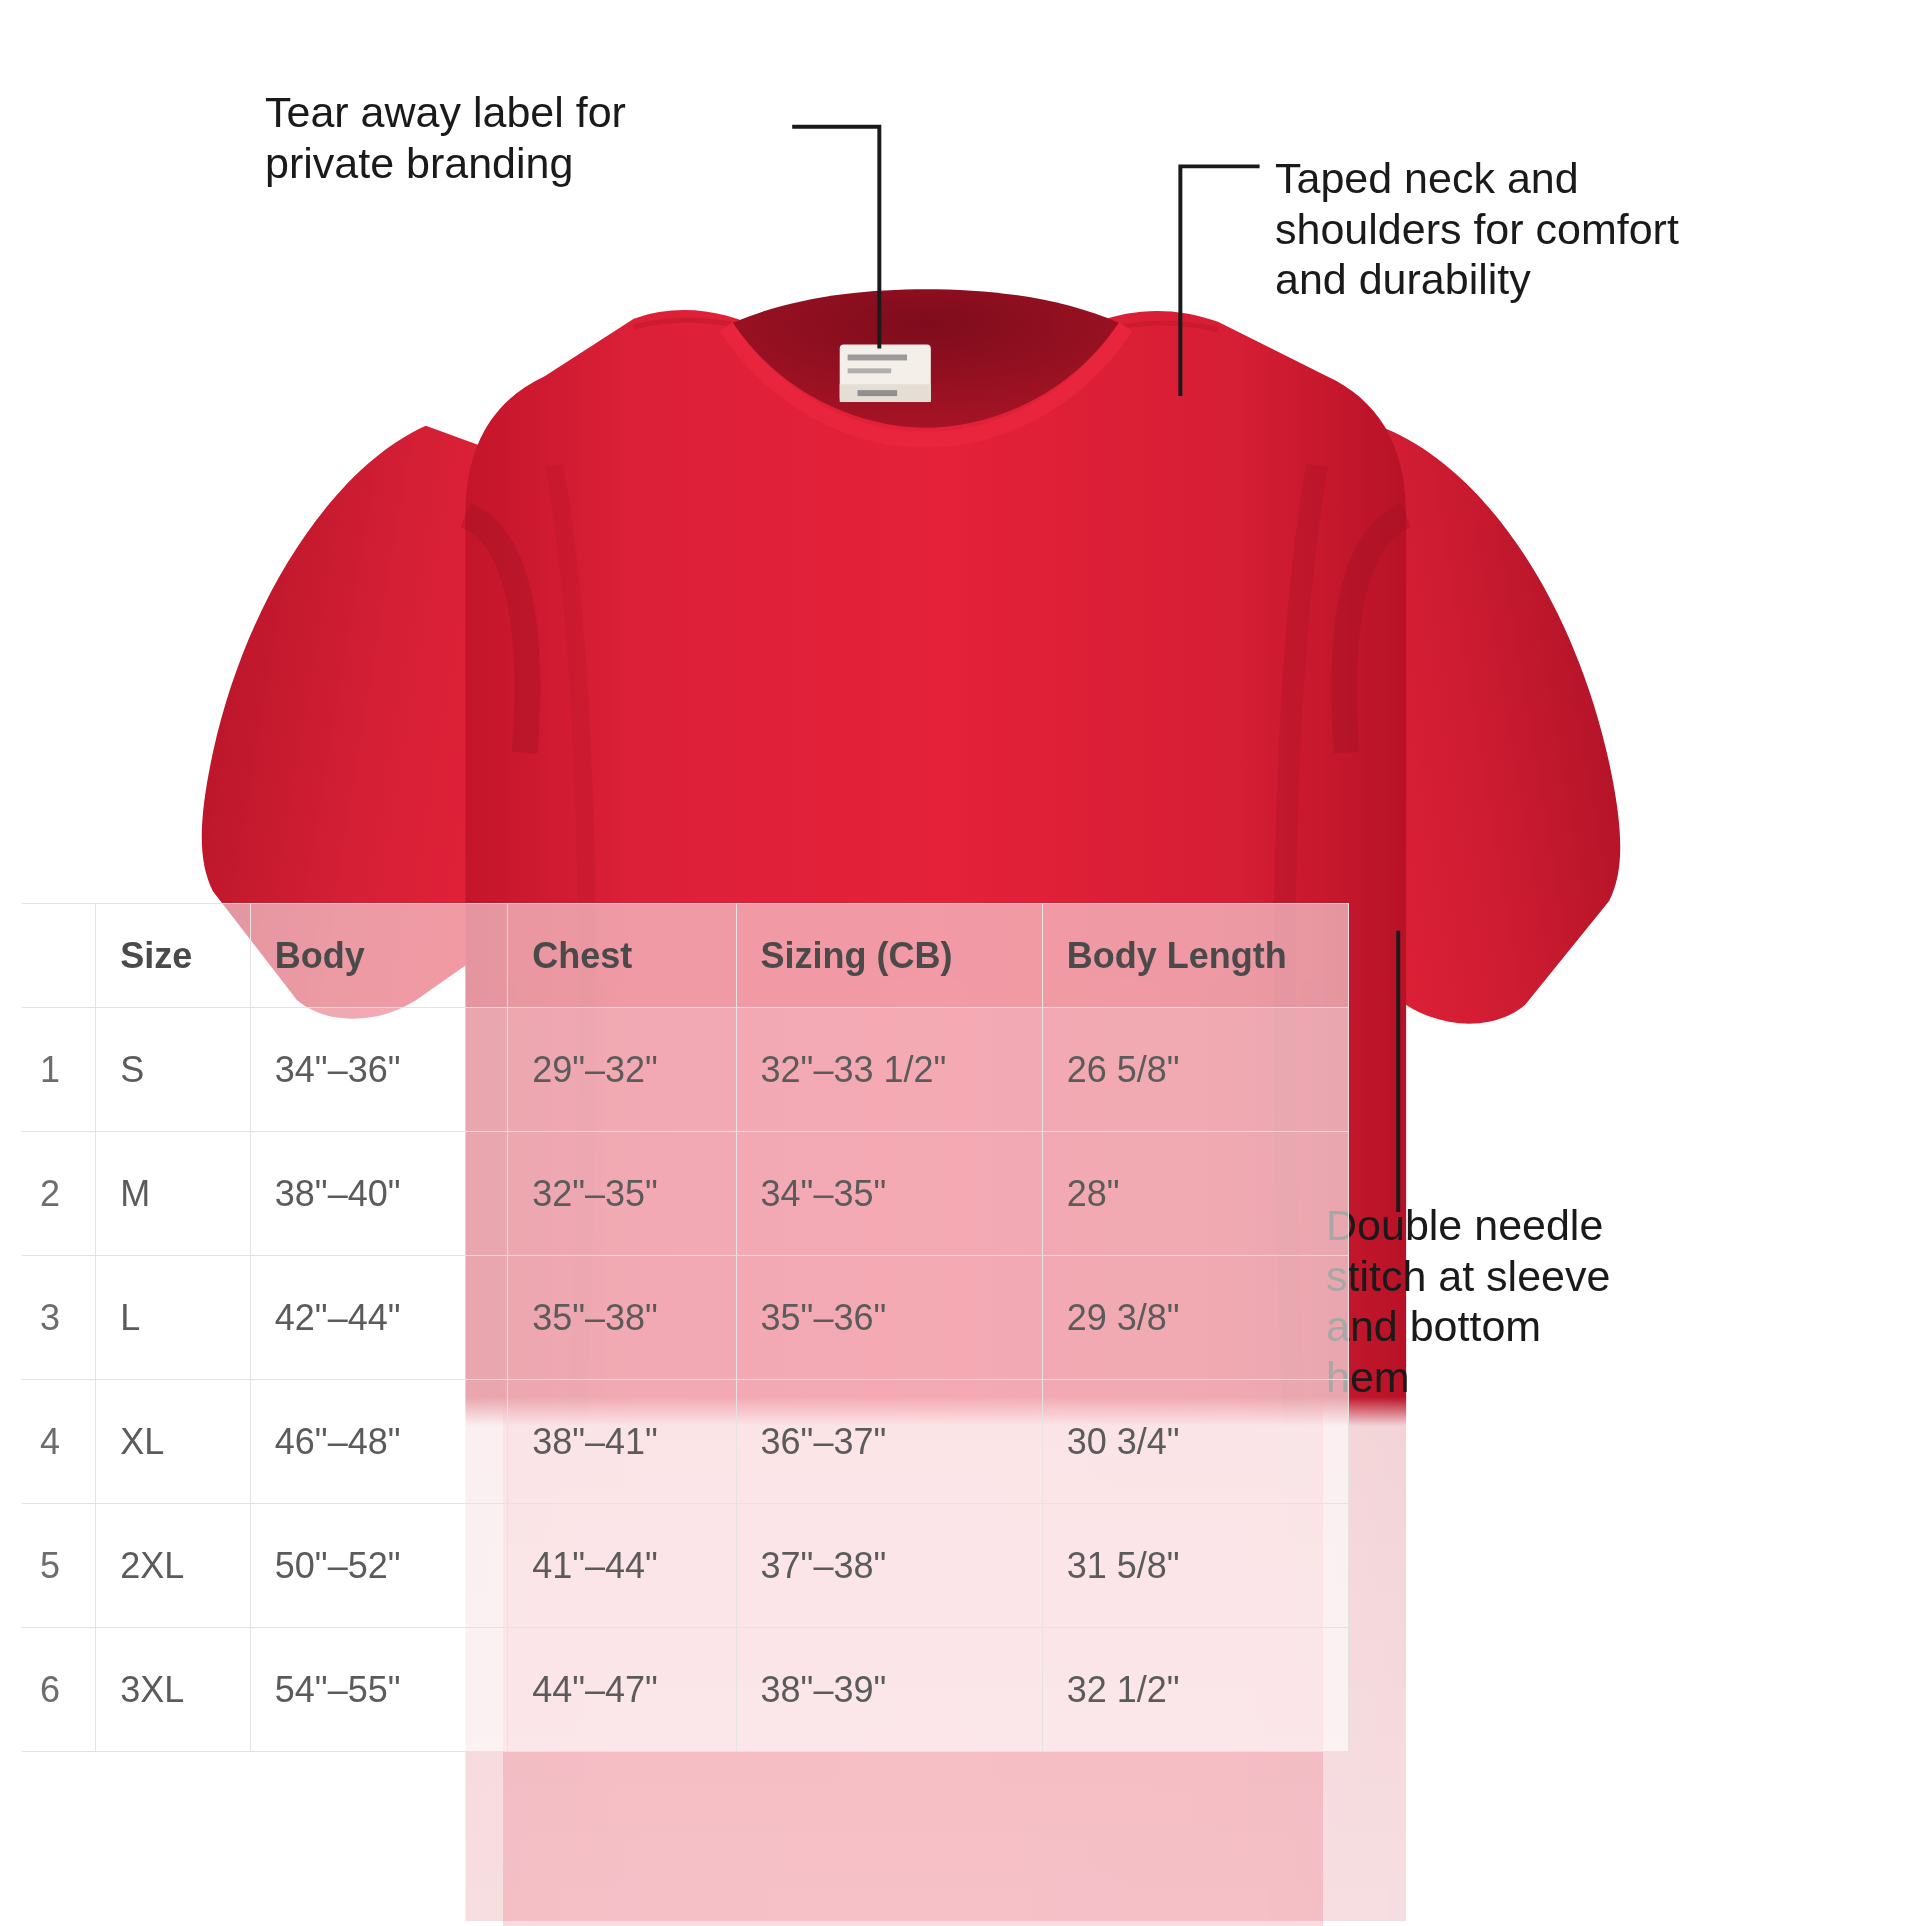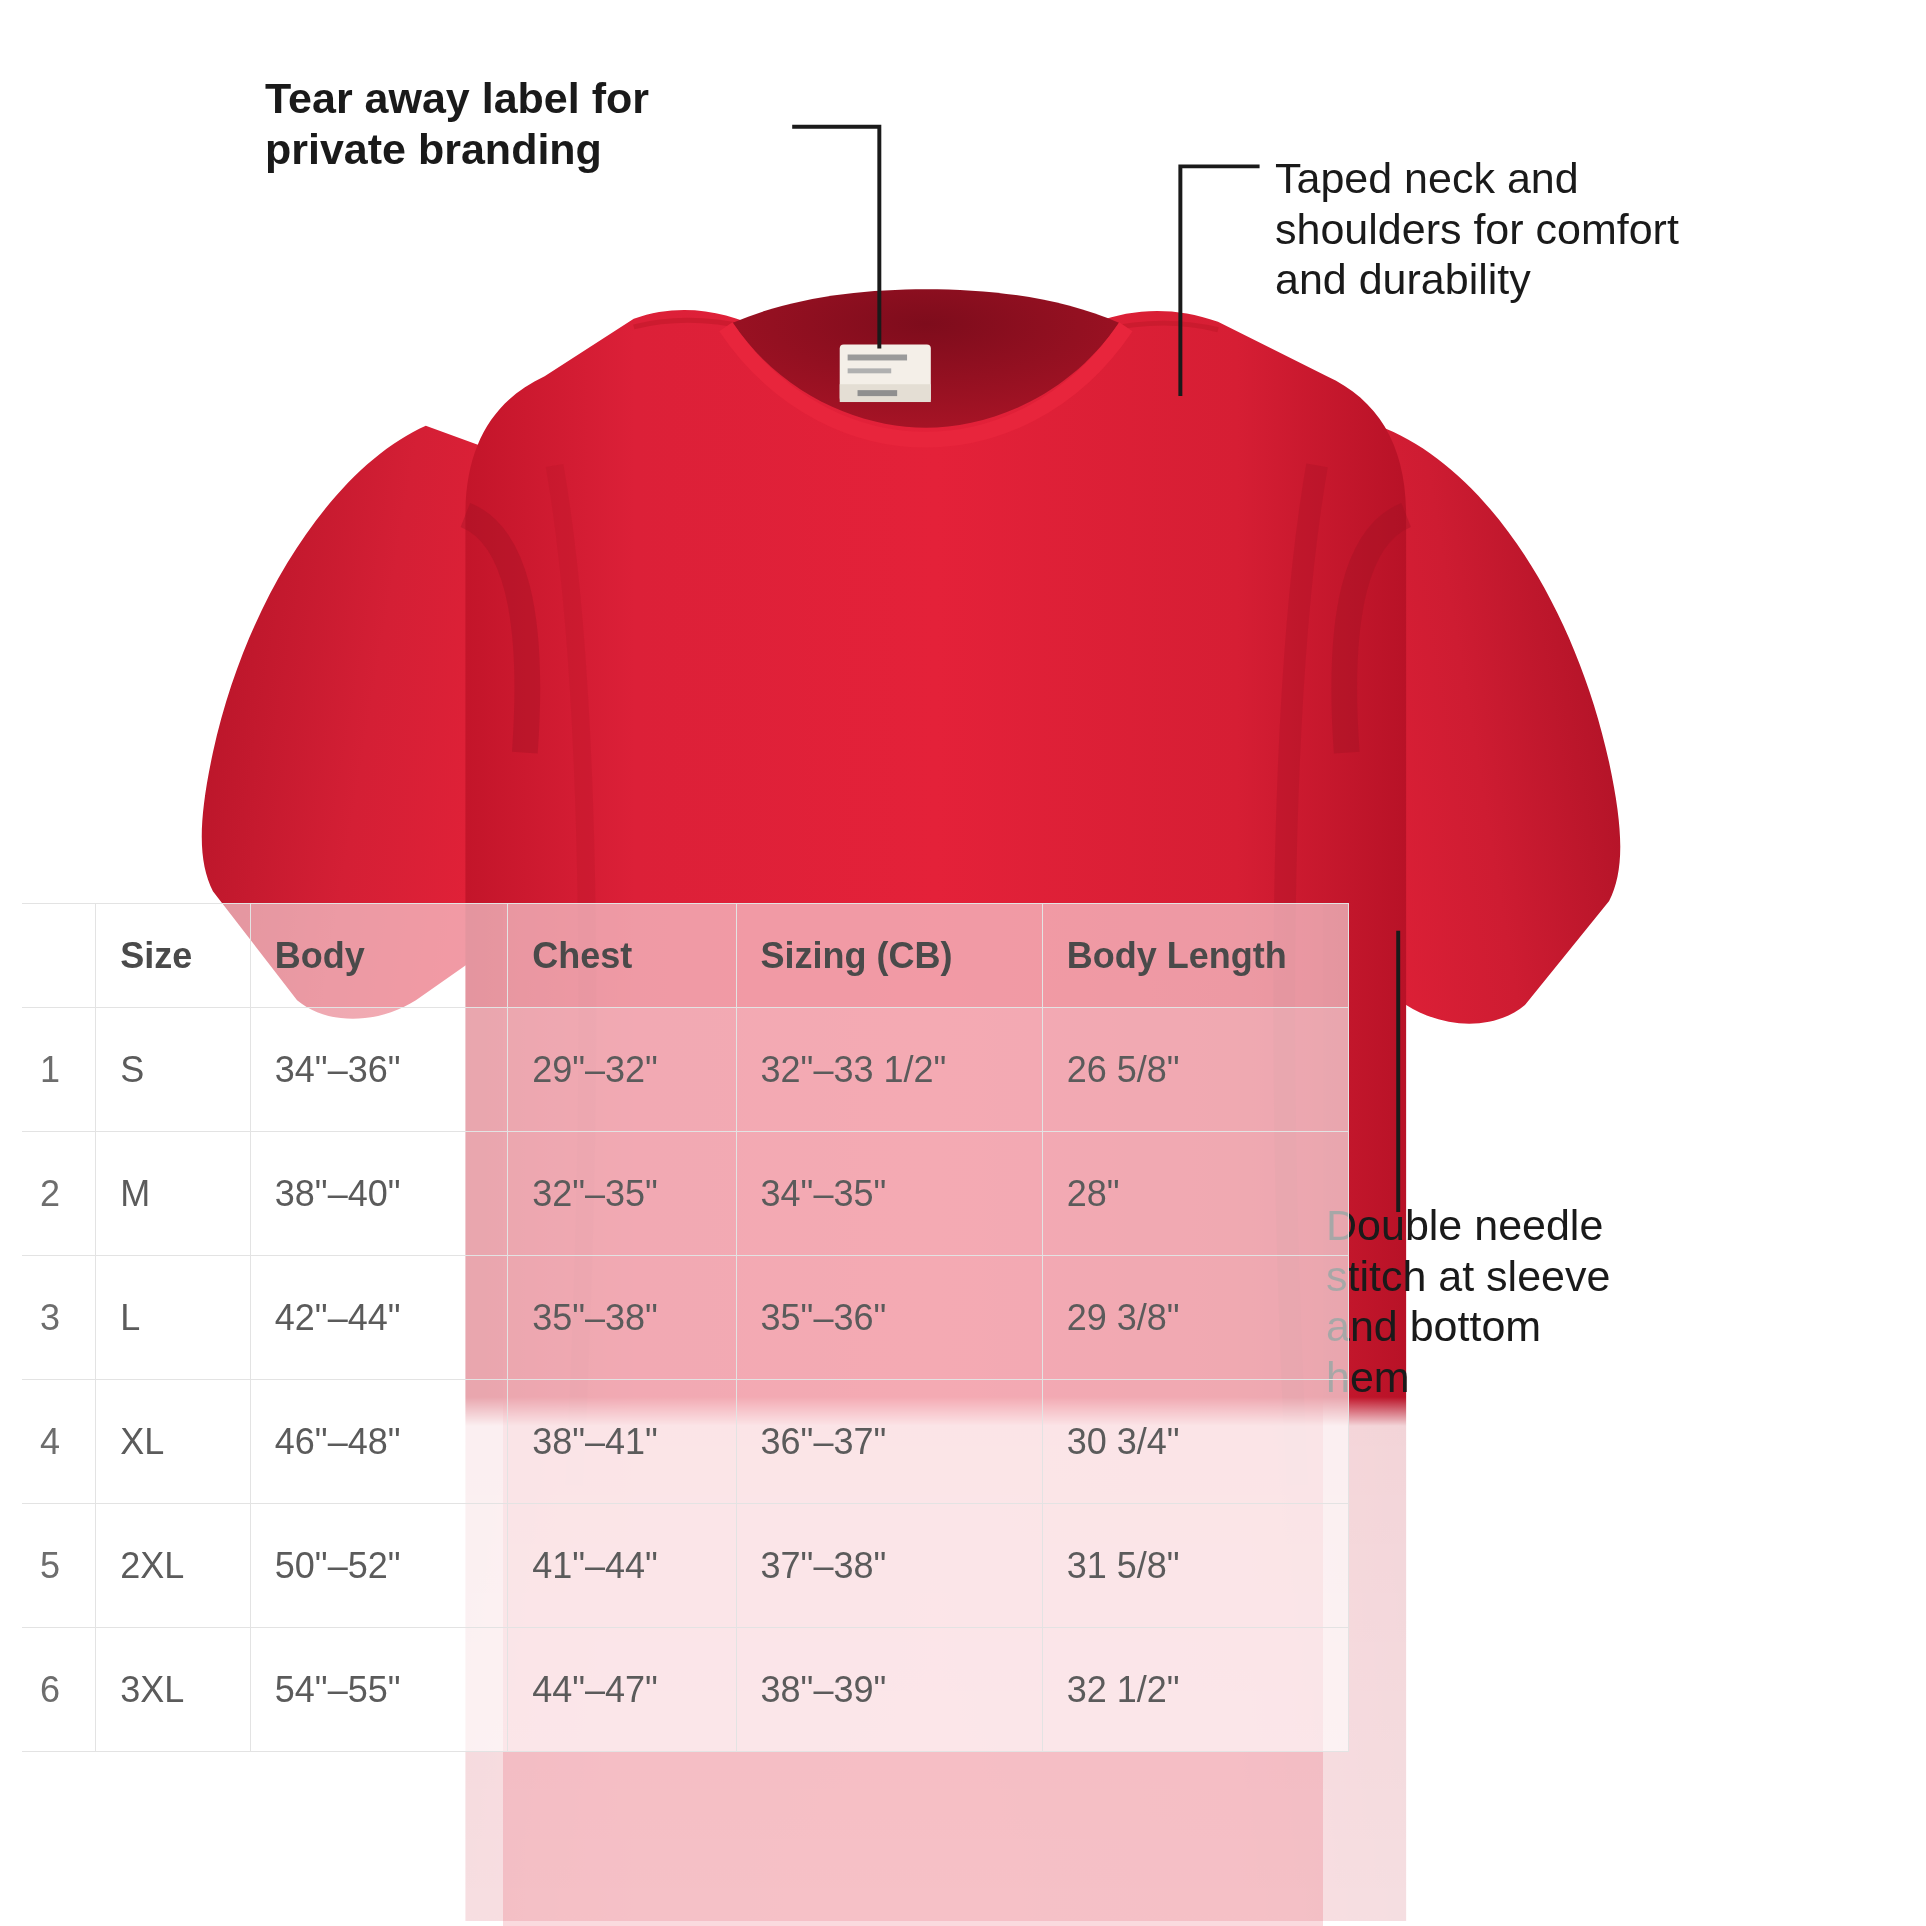--- a/index.html
+++ b/index.html
@@ -17,21 +17,21 @@
 
   
   .callout {
     position: absolute;
     color: #1a1a1a;
     font-size: 43px;
     line-height: 1.18;
     font-family: "Liberation Sans", sans-serif;
     white-space: pre-line;
   }
-  #callout-tear-away { left: 265px; top: 73px; width: 554px; font-weight: bold; }
+  #callout-tear-away { left: 265px; top: 87px; width: 554px; }
   #callout-taped-neck { left: 1275px; top: 153px; width: 594px; }
   #callout-double-needle { left: 1326px; top: 1200px; width: 465px; }
 
   .leader {
     position: absolute;
     pointer-events: none;
   }
 
   
   #shirt-wrap {

